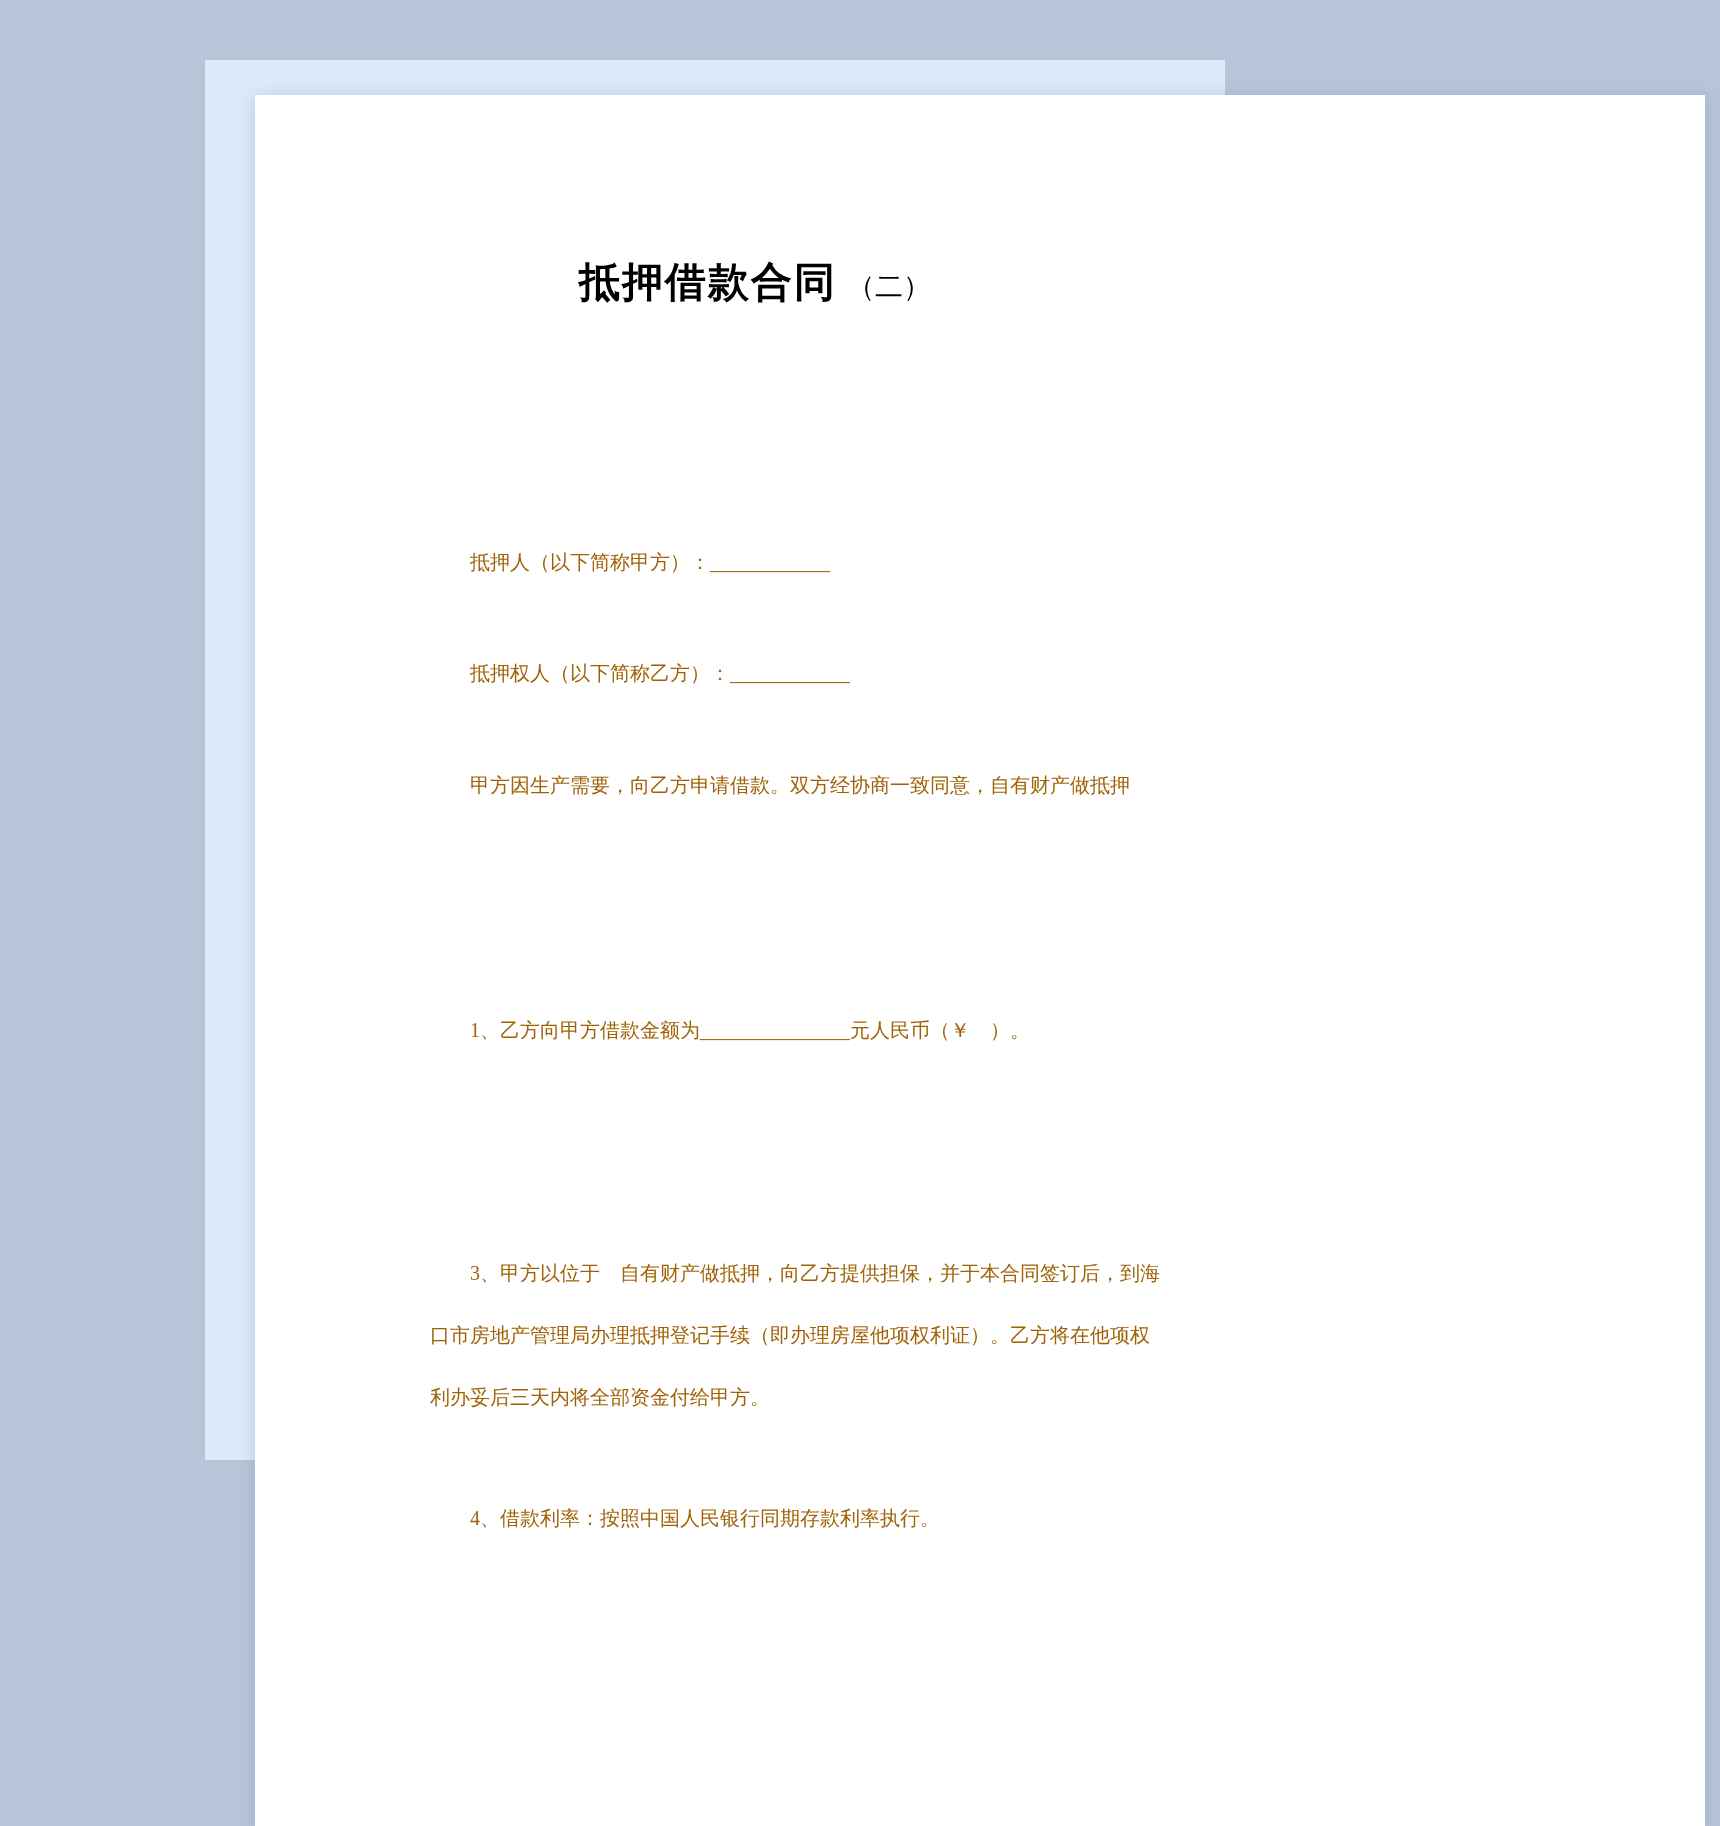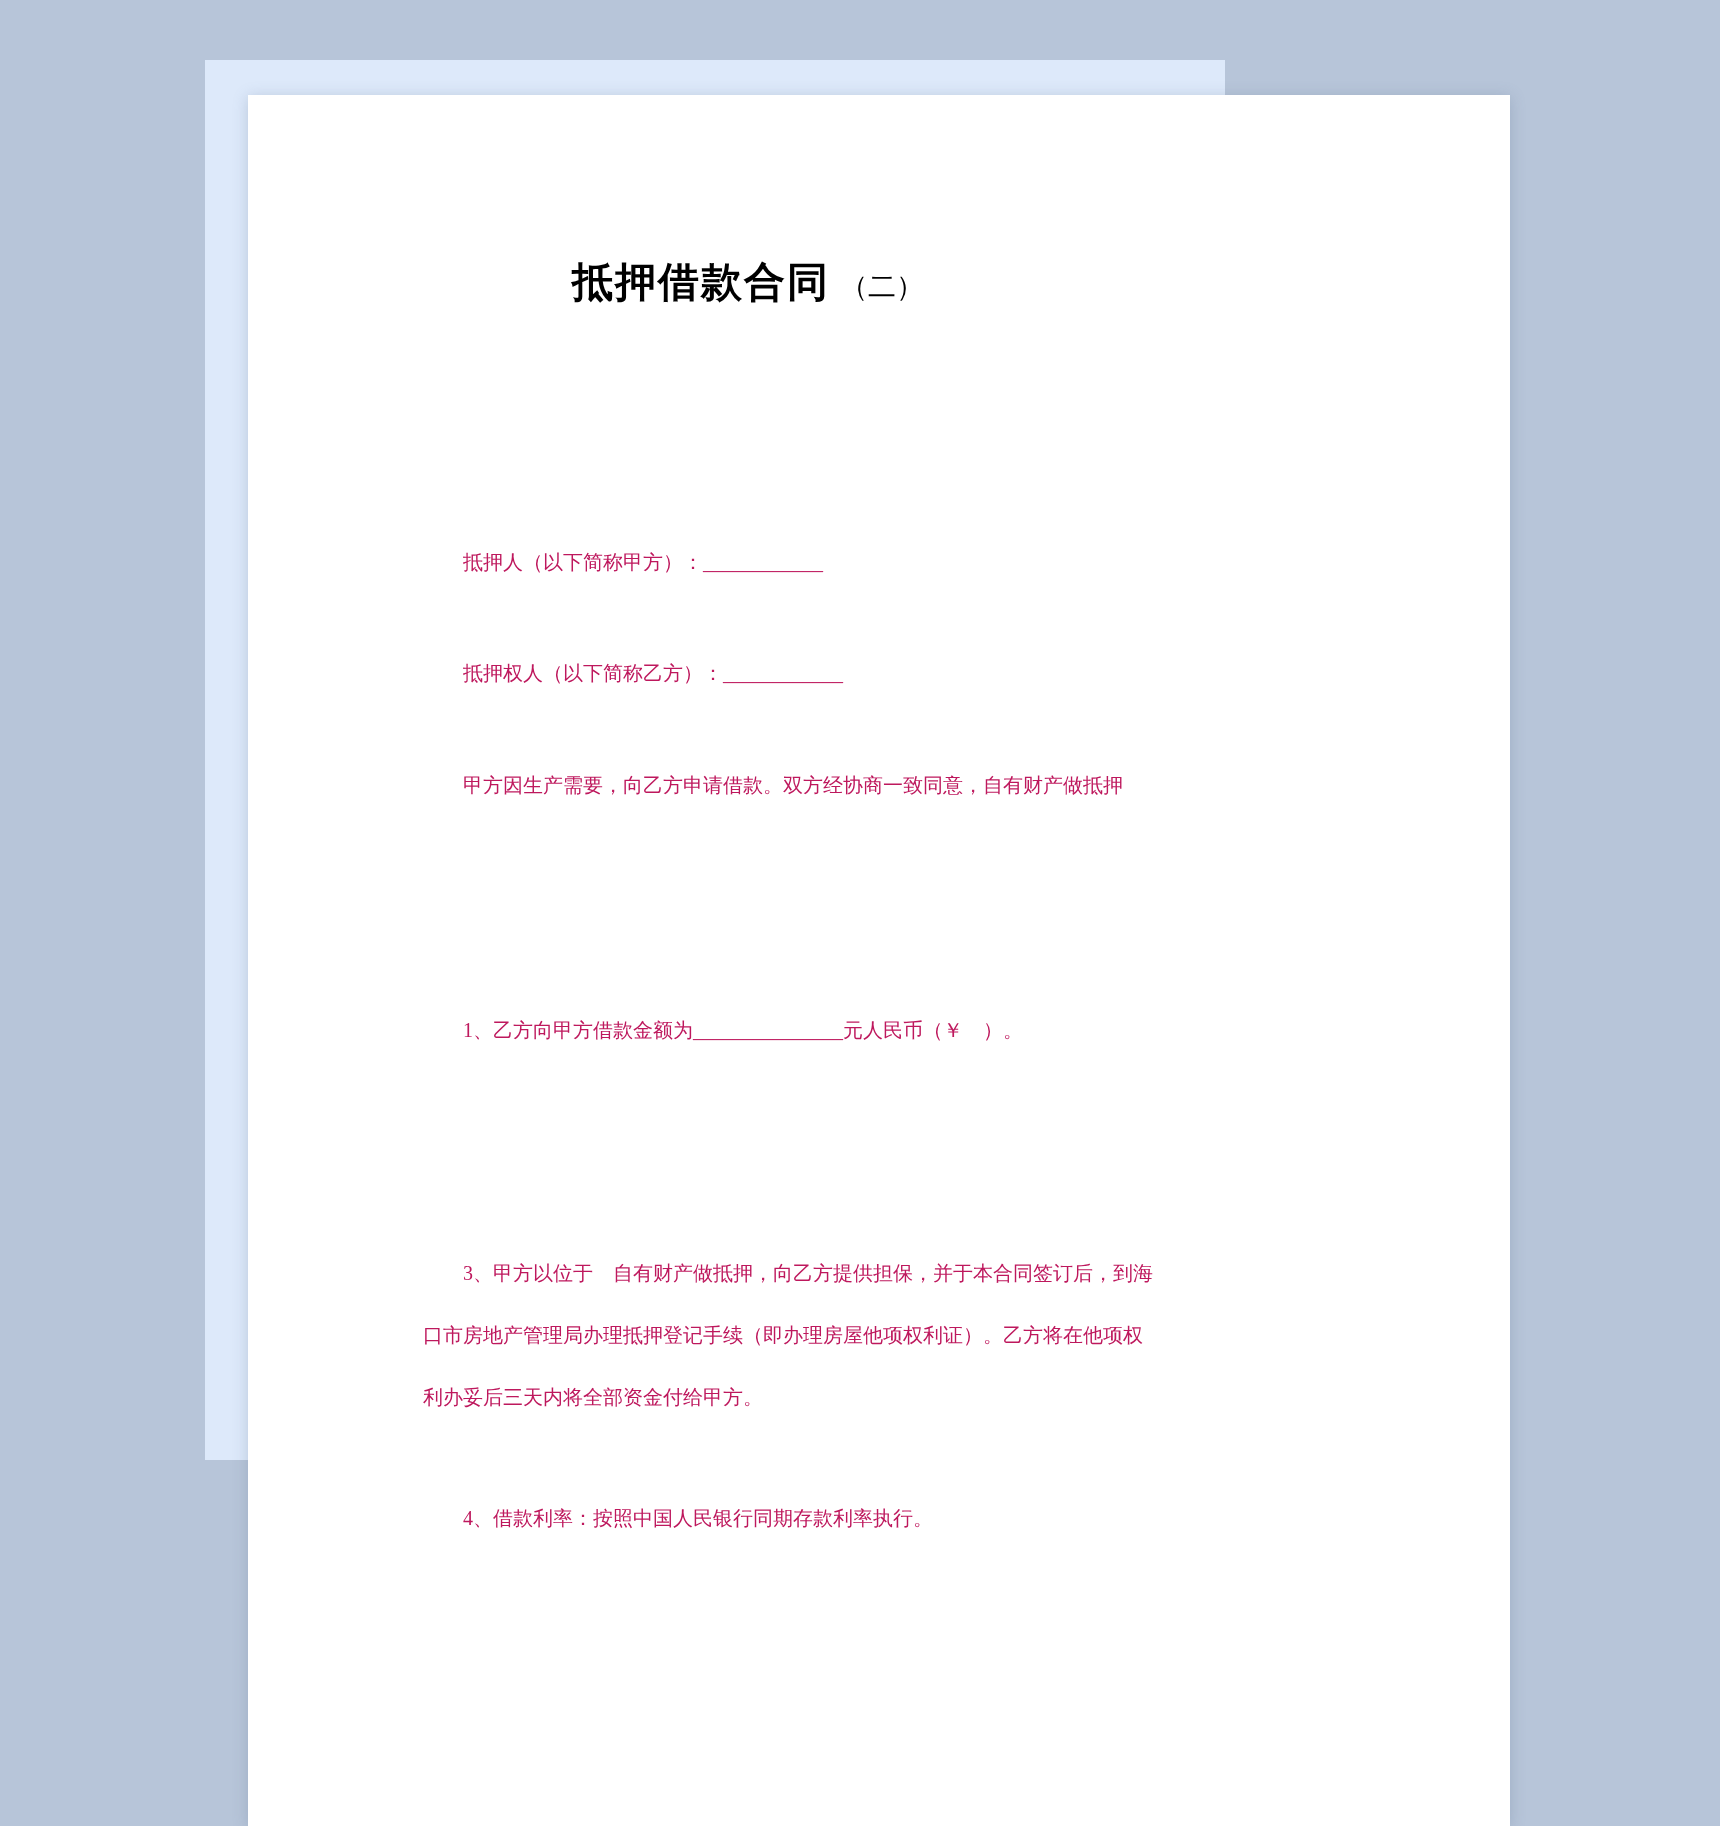--- a/index.html
+++ b/index.html
@@ -19,23 +19,23 @@
   .back-sheet {
     position: absolute;
     left: 205px;
     top: 60px;
     width: 1020px;
     height: 1400px;
     background: #dde9fa;
   }
   .paper {
     position: absolute;
-    left: 248px;
+    left: 255px;
     top: 95px;
-    width: 1262px;
+    width: 1450px;
     height: 1731px;
     background: #ffffff;
     box-shadow: 0 2px 14px rgba(90, 110, 140, 0.28);
   }
   .doc-title {
     position: absolute;
     top: 160px;
     left: 0;
     width: 1000px;
     text-align: center;
@@ -53,21 +53,21 @@
     font-weight: 400;
     font-size: 28px;
     margin-left: 10px;
   }
   .line {
     position: absolute;
     left: 175px;
     width: 780px;
     font-size: 20px;
     line-height: 30px;
-    color: #be185d;
+    color: #a16207;
     white-space: nowrap;
   }
   .indent {
     text-indent: 40px;
   }
 </style>
 </head>
 <body>
 
 <div class="scene">

